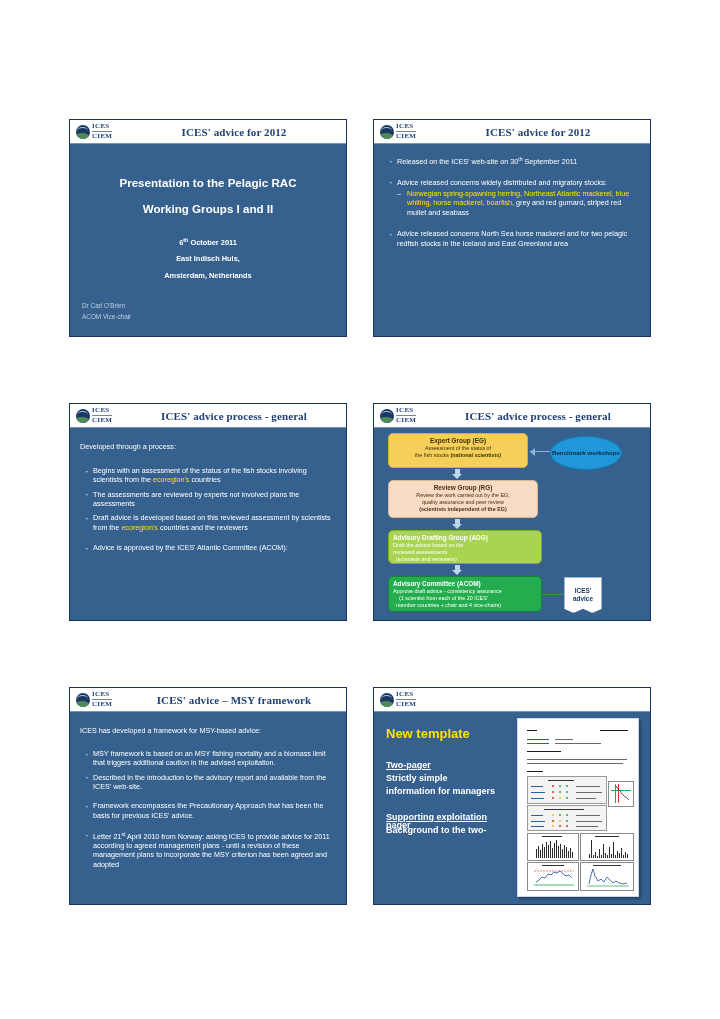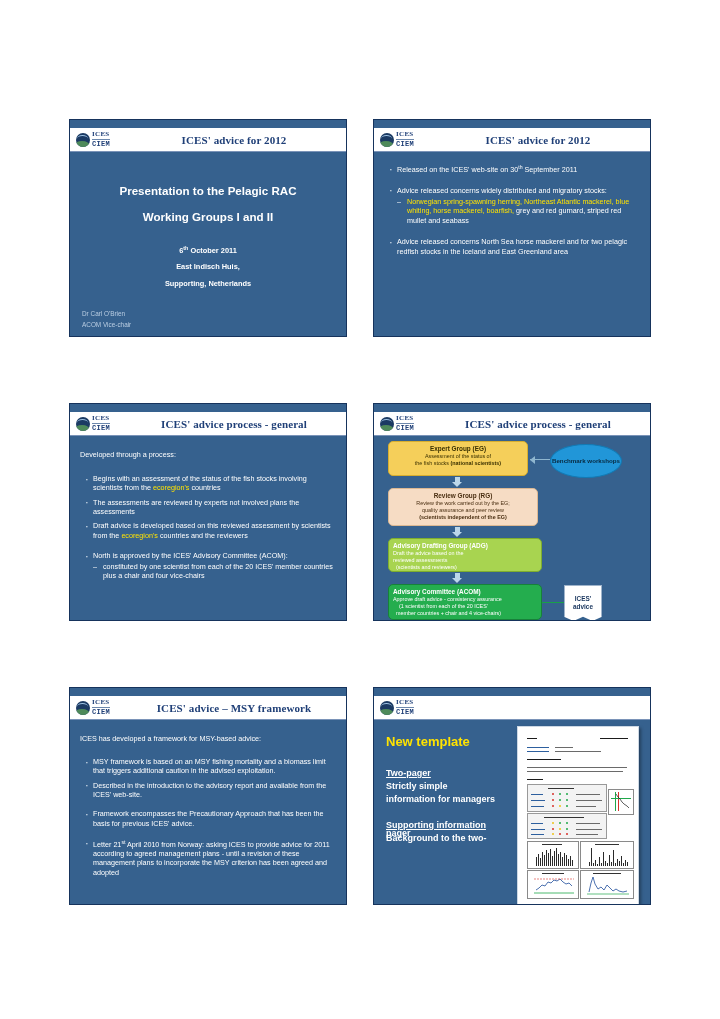--- a/index.html
+++ b/index.html
@@ -3,37 +3,37 @@
 <meta charset="utf-8">
 <style>
   html,body{margin:0;padding:0;background:#ffffff;}
   body{width:720px;height:1019px;font-family:"Liberation Sans",sans-serif;-webkit-font-smoothing:none;}
   .page{position:relative;width:720px;height:1019px;background:#fff;}
 
   
   .slide{position:absolute;width:278px;height:218px;background:#36618e;
          border:1px solid #16335c;box-sizing:border-box;overflow:hidden;}
   .slide .hdr{position:relative;height:24px;background:#ffffff;border-bottom:1px solid #7a93b8;
-              display:flex;align-items:center;box-sizing:border-box;padding:0 6px;margin-top:8px;}
+              display:flex;align-items:center;box-sizing:border-box;padding:0 6px;}
   .slide .hdr .title{flex:1;text-align:center;color:#1f3f77;font-family:"Liberation Serif",serif;
               font-weight:bold;font-size:11px;letter-spacing:.1px;white-space:nowrap;padding-right:6px;}
   .slide .body{position:relative;height:193px;background:#36618e;}
 
   
   .logo{display:flex;align-items:center;gap:2px;width:58px;flex:0 0 58px;}
   .logo .mark{width:14px;height:14px;border-radius:50%;background:#1b3a63;position:relative;overflow:hidden;
               flex:0 0 14px;}
   .logo .mark:before{content:"";position:absolute;left:-2px;bottom:-4px;width:16px;height:10px;
               border-radius:50%;background:#4e8a5a;}
   .logo .mark:after{content:"";position:absolute;left:1px;top:2px;width:11px;height:6px;border-radius:50%;
               border-top:1.5px solid #9fc3e4;}
   .logo .wordmark{display:flex;flex-direction:column;line-height:1;font-family:"Liberation Serif",serif;
               font-weight:bold;font-size:7px;color:#1f3f77;}
   .logo .wordmark span{letter-spacing:.3px;}
-  .logo .wordmark .b{border-top:1px solid #6d88ad;padding-top:1px;margin-top:1px;font-family:Liberation Mono, monospace;}
+  .logo .wordmark .b{border-top:1px solid #6d88ad;padding-top:1px;margin-top:1px;}
 
   
   .txt{color:#ffffff;font-size:7.2px;line-height:1.28;}
   .hl{color:#ffe300;}
   .ttl-big{color:#fff;font-weight:bold;font-size:11.6px;text-align:center;}
   .ctr{text-align:center;color:#fff;font-weight:bold;font-size:7.4px;}
   .faint{color:#b9cde2;font-size:6.4px;line-height:1.55;}
 
   ul.b{list-style:none;margin:0;padding:0;}
   ul.b>li{position:relative;padding-left:11px;margin-bottom:5px;color:#fff;font-size:7.2px;line-height:1.3;}
@@ -100,21 +100,21 @@
           <span class="b">CIEM</span>
         </div>
       </div>
       <div class="title">ICES' advice for 2012</div>
     </div>
     <div class="body">
       <div class="ttl-big" style="position:absolute;left:0;right:0;top:58px;">Working Groups I and II</div>
       <div class="ttl-big" style="position:absolute;left:0;right:0;top:32px;">Presentation to the Pelagic RAC</div>
       <div class="ctr" style="position:absolute;left:0;right:0;top:93px;">6<sup style="font-size:.72em">th</sup> October 2011</div>
       <div class="ctr" style="position:absolute;left:0;right:0;top:110px;">East Indisch Huis,</div>
-      <div class="ctr" style="position:absolute;left:0;right:0;top:127px;">Supporting, Netherlands</div>
+      <div class="ctr" style="position:absolute;left:0;right:0;top:127px;">Amsterdam, Netherlands</div>
       <div class="faint" style="position:absolute;left:12px;top:157px;">Dr Carl O'Brien</div>
       <div class="faint" style="position:absolute;left:12px;top:168px;">ACOM Vice-chair</div>
     </div>
   </div>
 
   <div class="slide" style="left:373px;top:119px;">
     <div class="hdr">
       <div class="logo">
         <div class="mark"></div>
         <div class="wordmark">
@@ -149,24 +149,21 @@
       </div>
       <div class="title">ICES' advice process - general</div>
     </div>
     <div class="body">
       <div class="txt" style="position:absolute;left:10px;top:14px;">Developed through a process:</div>
       <ul class="b" style="position:absolute;left:12px;right:10px;top:38px;">
         <li><span>Begins with an assessment of the status of the fish stocks involving scientists from the </span><span class="hl">ecoregion's</span><span> countries</span></li>
         <li><span>The assessments are reviewed by experts not involved plans the assessments</span></li>
         <li><span>Draft advice is developed based on this reviewed assessment by scientists from the </span><span class="hl">ecoregion's</span><span> countries and the reviewers</span></li>
         <li style="margin-top:11px;">
-          <span>North is approved by the ICES' Advisory Committee (ACOM):</span>
-          <ul class="sub sub-small" style="margin-top:1px;">
-            <li><span>constituted by one scientist from each of the 20 ICES' member countries plus a chair and four vice-chairs</span></li>
-          </ul>
+          <span>Advice is approved by the ICES' Atlantic Committee (ACOM):</span>
         </li>
       </ul>
     </div>
   </div>
 
   <div class="slide" style="left:373px;top:403px;">
     <div class="hdr">
       <div class="logo">
         <div class="mark"></div>
         <div class="wordmark">
@@ -266,21 +263,21 @@
           <span class="b">CIEM</span>
         </div>
       </div>
       <div class="title"></div>
     </div>
     <div class="body">
       <div class="nt-title" style="position:absolute;left:12px;top:14px;">New template</div>
       <div class="nt-head" style="position:absolute;left:12px;top:48px;">Two-pager</div>
       <div class="nt-sub" style="position:absolute;left:12px;top:61px;">Strictly simple</div>
       <div class="nt-sub" style="position:absolute;left:12px;top:74px;">information for managers</div>
-      <div class="nt-head" style="position:absolute;left:12px;top:100px;">Supporting information</div>
+      <div class="nt-head" style="position:absolute;left:12px;top:100px;">Supporting exploitation</div>
       <div class="nt-sub" style="position:absolute;left:12px;top:113px;">Background to the two-</div>
       <div class="nt-sub" style="position:absolute;left:12px;top:108px;">pager</div>
 
       <div class="docwrap" style="left:143px;top:6px;width:120px;height:177px;">
         <div class="docpage">
 
           <div class="dl b" style="left:5px;top:7px;width:10px;"></div>
           <div class="dl b" style="left:78px;top:7px;width:28px;"></div>
           <div class="dl blue" style="left:5px;top:16px;width:22px;height:1.4px;"></div>
           <div class="dl" style="left:33px;top:16px;width:18px;"></div>

